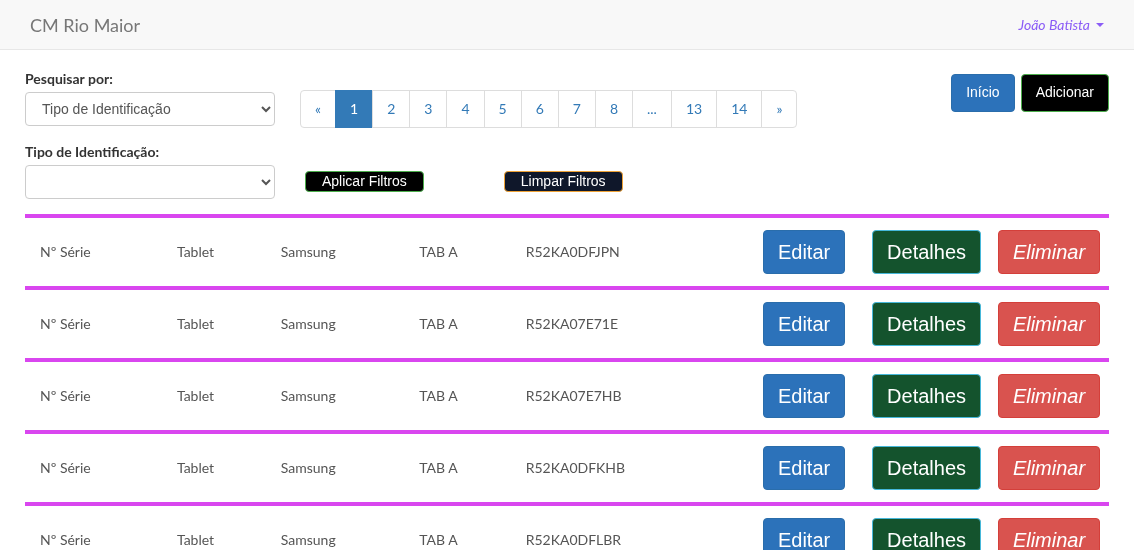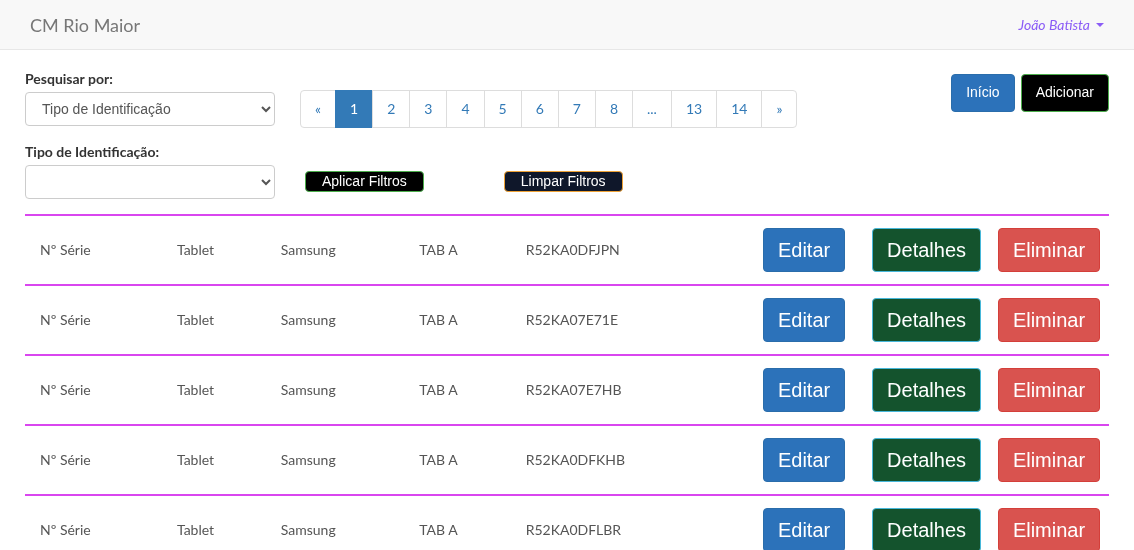--- a/index.html
+++ b/index.html
@@ -137,20 +137,21 @@
       background: #0f172a;
       border-color: #eea236;
     }
     .btn-info {
       background: #14532d;
       border-color: #46b8da;
     }
     .btn-danger {
       background: #d9534f;
       border-color: #d43f3a;
+      font-style: italic;
     }
     .second-row {
       display: flex;
       align-items: center;
       gap: 30px;
       margin-bottom: 15px;
     }
     .filter-actions {
       display: flex;
       gap: 10px;
@@ -161,21 +162,21 @@
       padding: 0 16px;
     }
     .clear-gap {
       width: 60px;
     }
     .table {
       width: 100%;
       border-collapse: collapse;
     }
     .table tr {
-      border-top: 2px solid #d946ef;
+      border-top: 4px solid #d946ef;
     }
     .table td {
       padding: 12px 8px;
       vertical-align: middle;
       color: #555;
     }
     .table td:first-child {
       padding-left: 15px;
     }
     .table td.action-cell {

